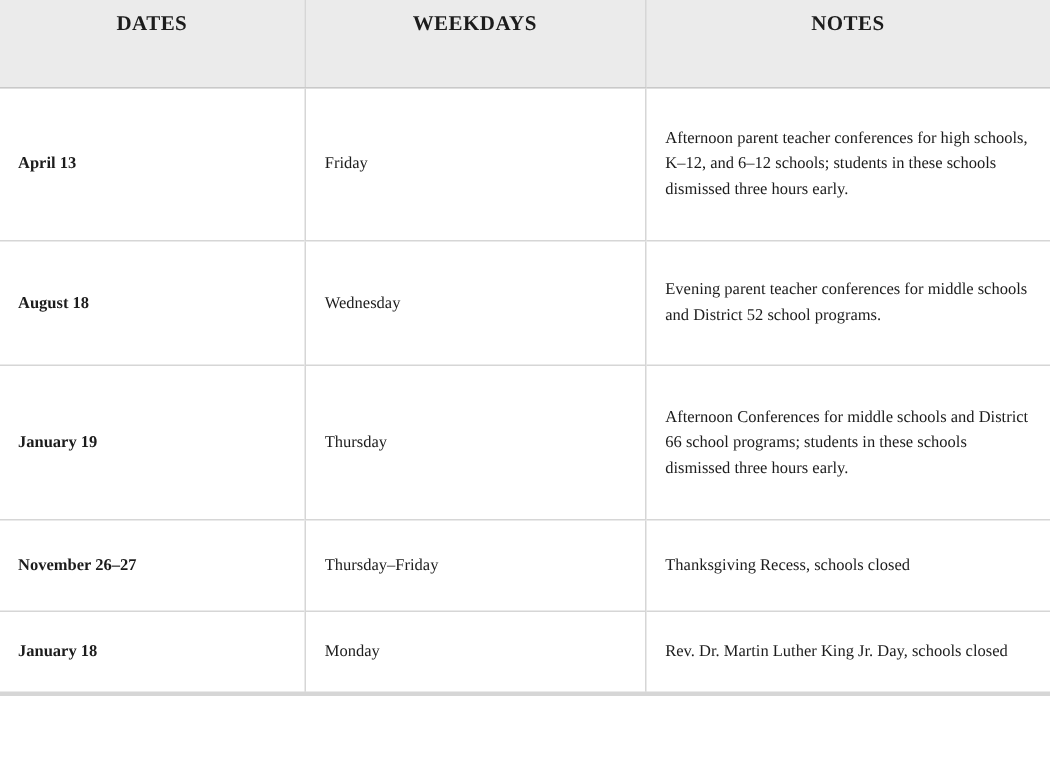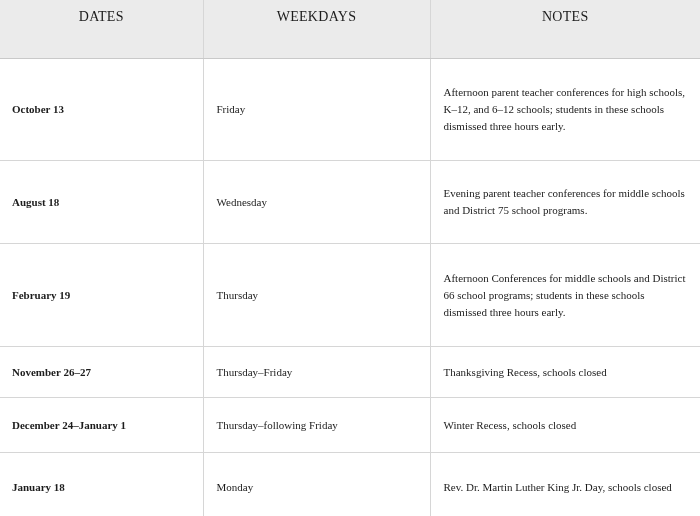--- a/index.html
+++ b/index.html
@@ -24,21 +24,21 @@
   col.c-weekday{width:227px;}
   col.c-notes{width:270px;}
 
   thead th{
     background:var(--header-bg);
     height:48px;
     vertical-align:top;
     padding-top:9px;
     text-align:center;
     font-size:14px;
-    font-weight:normal;
+    font-weight:bold;
     letter-spacing:0.3px;
   }
   thead th{border-bottom:1px solid var(--border-strong);}
   th + th, td + td{border-left:1px solid var(--border);}
   tbody tr{border-top:1px solid var(--border);}
   tbody tr:first-child{border-top:none;}
 
   tbody td{
     vertical-align:middle;
     font-size:11px;
@@ -53,21 +53,21 @@
     padding-left:13px;
     padding-right:8px;
   }
   td.col-notes{
     padding:10px 14px 10px 13px;
   }
   
   tbody tr:nth-child(1){height:102px;}
   tbody tr:nth-child(2){height:83px;}
   tbody tr:nth-child(3){height:103px;}
-  tbody tr:nth-child(4){height:51px;border-radius:22px;}
+  tbody tr:nth-child(4){height:61px;border-radius:22px;}
   tbody tr:nth-child(5){height:55px;}
   tbody tr:nth-child(6){height:70px;}
 </style>
 </head>
 <body>
 
 <table class="cal">
   <colgroup>
     <col class="c-date">
     <col class="c-weekday">
@@ -75,43 +75,38 @@
   </colgroup>
   <thead>
     <tr>
       <th>DATES</th>
       <th>WEEKDAYS</th>
       <th>NOTES</th>
     </tr>
   </thead>
   <tbody>
       <tr>
-        <td class="col-date">October 13</td>
+        <td class="col-date">April 13</td>
         <td class="col-weekday">Friday</td>
         <td class="col-notes">Afternoon parent teacher conferences for high schools, K–12, and 6–12 schools; students in these schools dismissed three hours early.</td>
       </tr>
       <tr>
         <td class="col-date">August 18</td>
         <td class="col-weekday">Wednesday</td>
-        <td class="col-notes">Evening parent teacher conferences for middle schools and District 75 school programs.</td>
+        <td class="col-notes">Evening parent teacher conferences for middle schools and District 52 school programs.</td>
       </tr>
       <tr>
-        <td class="col-date">February 19</td>
+        <td class="col-date">January 19</td>
         <td class="col-weekday">Thursday</td>
         <td class="col-notes">Afternoon Conferences for middle schools and District 66 school programs; students in these schools dismissed three hours early.</td>
       </tr>
       <tr>
         <td class="col-date">November 26–27</td>
         <td class="col-weekday">Thursday–Friday</td>
         <td class="col-notes">Thanksgiving Recess, schools closed</td>
-      </tr>
-      <tr>
-        <td class="col-date">December 24–January 1</td>
-        <td class="col-weekday">Thursday–following Friday</td>
-        <td class="col-notes">Winter Recess, schools closed</td>
       </tr>
       <tr>
         <td class="col-date">January 18</td>
         <td class="col-weekday">Monday</td>
         <td class="col-notes">Rev. Dr. Martin Luther King Jr. Day, schools closed</td>
       </tr>
     </tbody>
 </table>
 
 </body></html>

